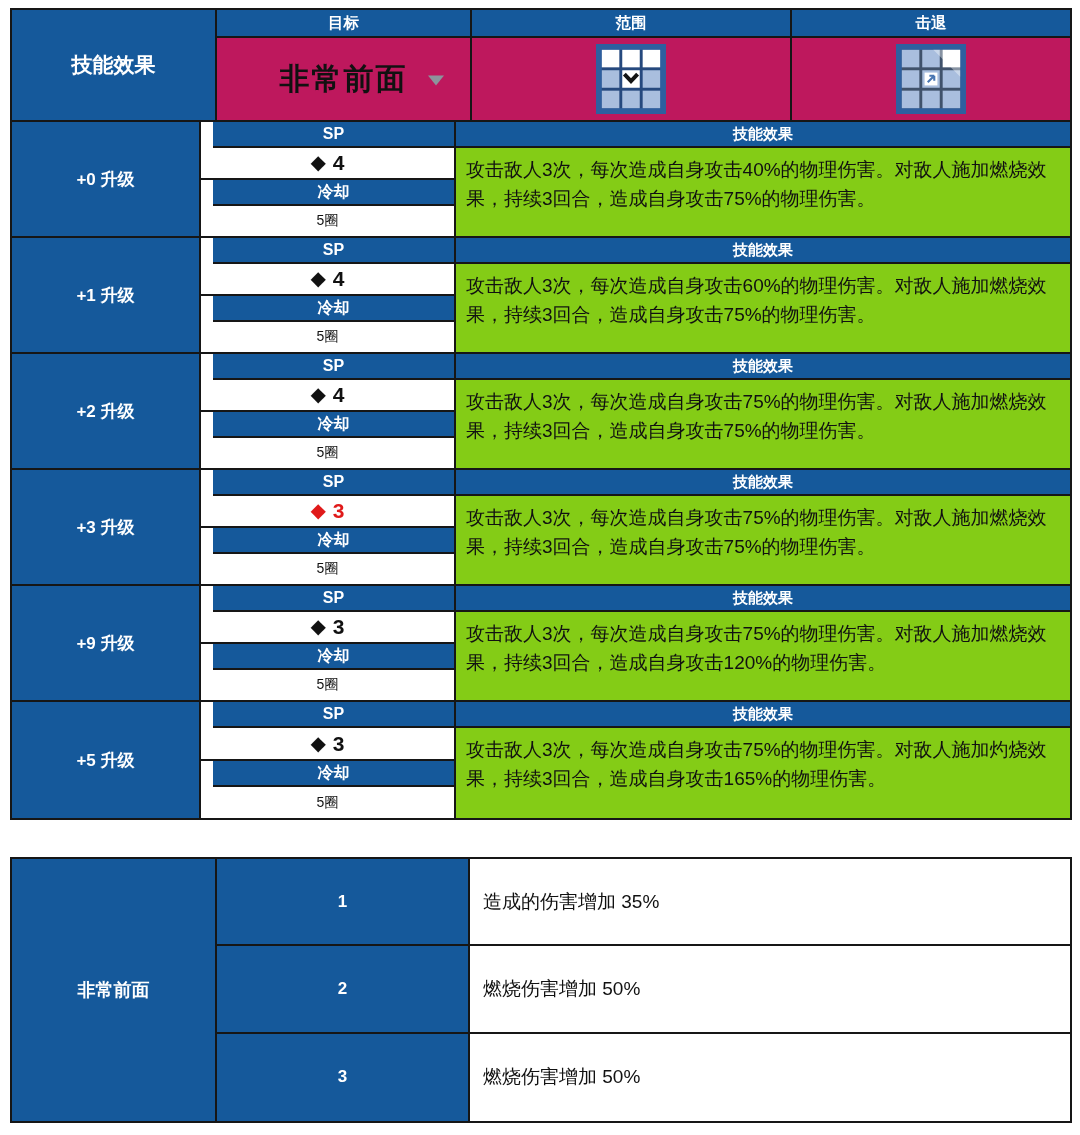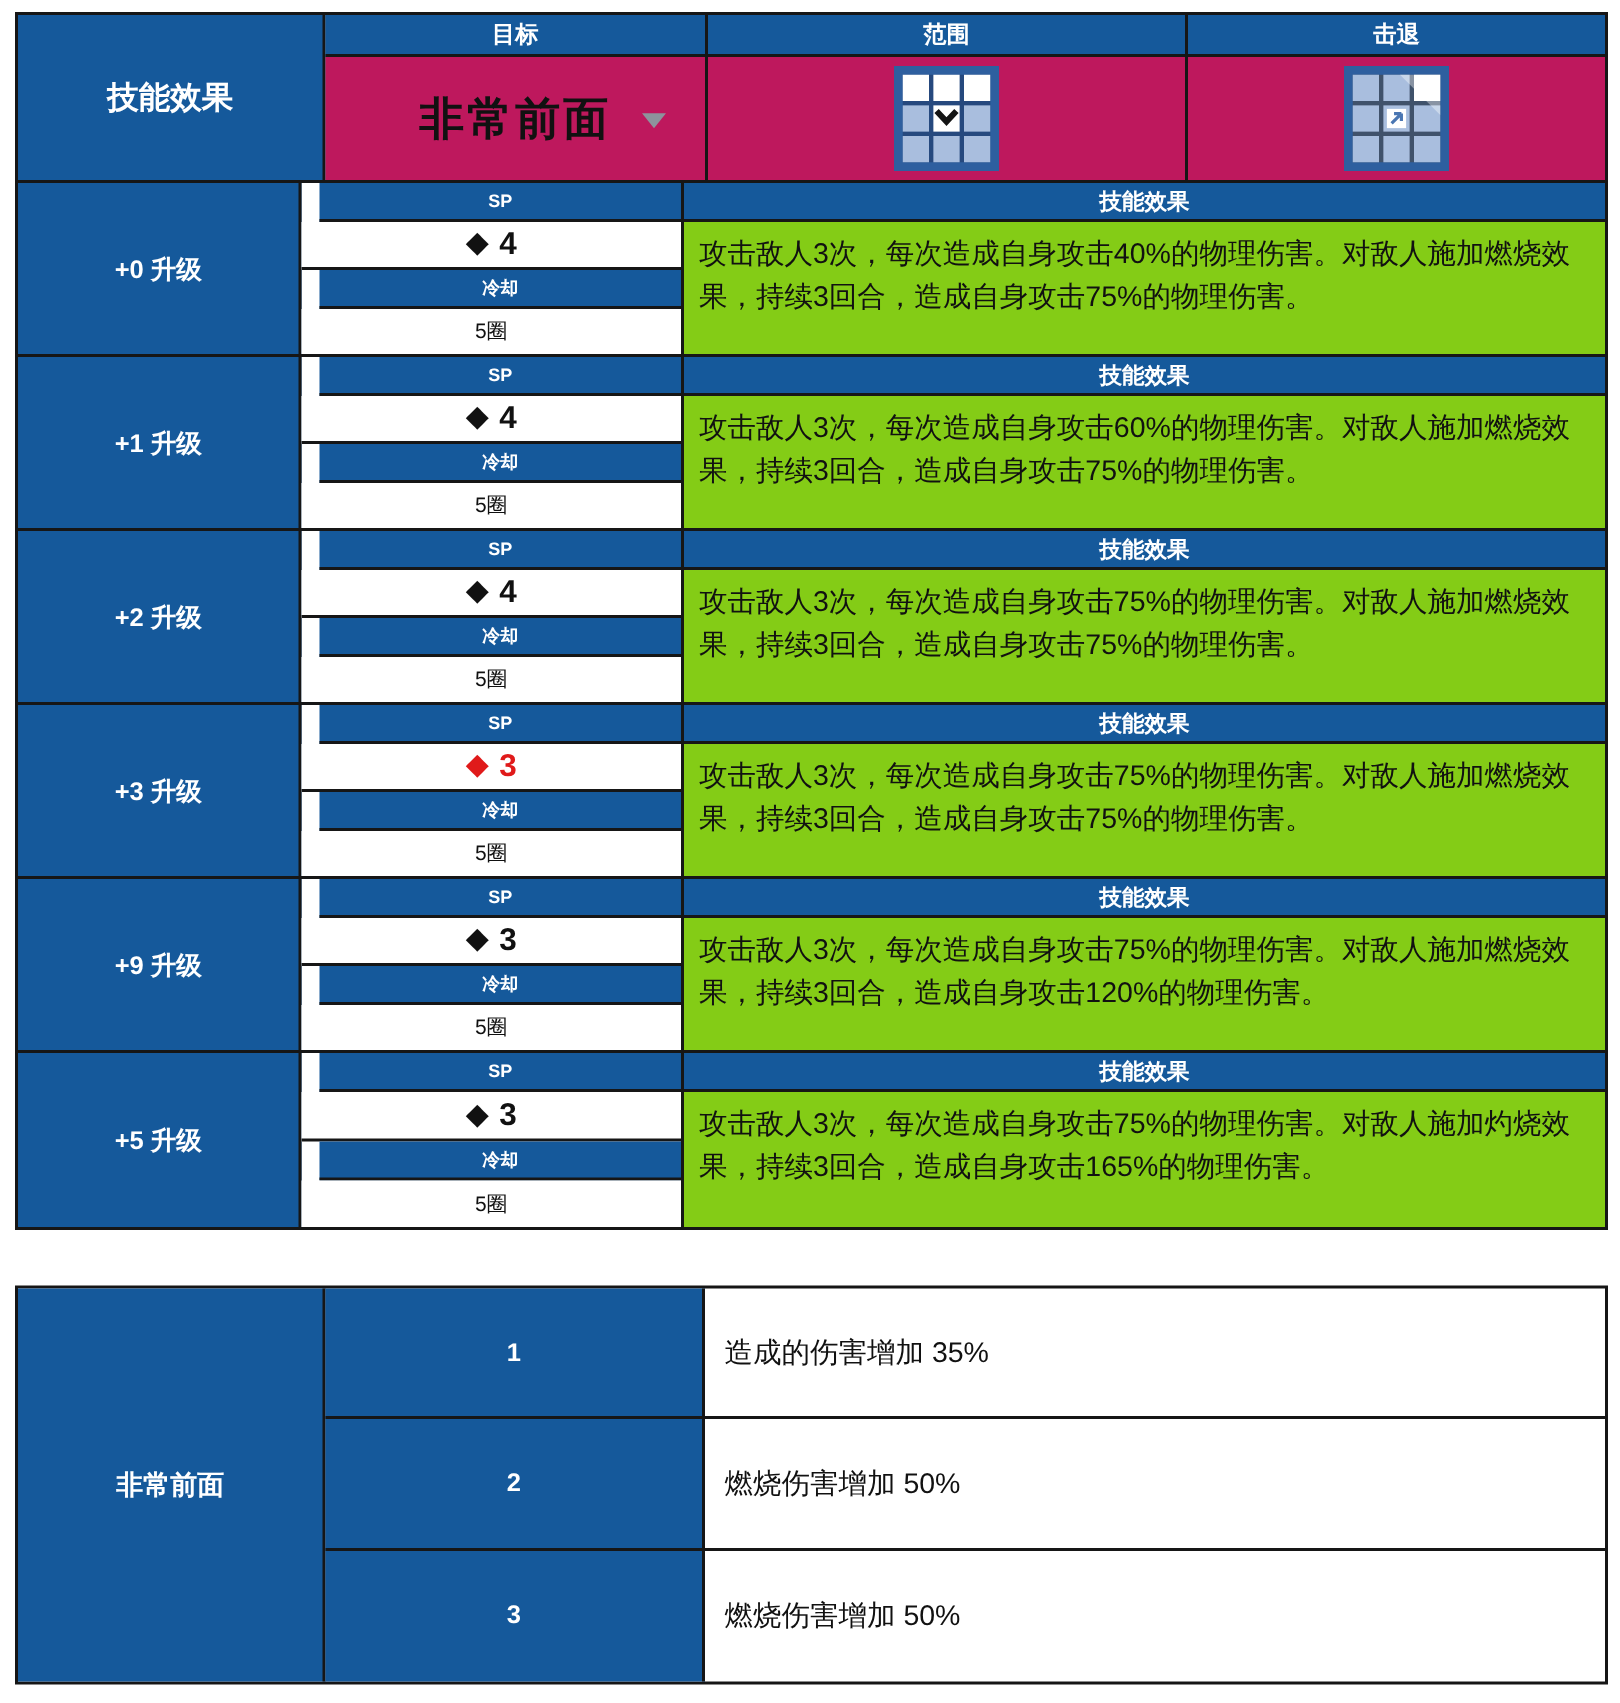--- a/index.html
+++ b/index.html
@@ -34,21 +34,21 @@
   .caret{
     position:absolute;right:26px;top:50%;transform:translateY(-35%);
     width:0;height:0;border-left:8px solid transparent;border-right:8px solid transparent;
     border-top:10px solid #8d939c;
   }
 
   .block{display:flex;height:116px;border-bottom:2px solid var(--border);}
   .block:last-child{border-bottom:none;}
   .level-cell{width:189px;border-right:2px solid var(--border);font-size:17px;font-weight:bold;}
   .mid{width:255px;border-right:2px solid var(--border);display:flex;flex-direction:column;}
-  .mini-hdr{height:26px;border-bottom:2px solid var(--border);font-size:12px;font-weight:bold;flex:0 0 auto;margin-left:12px;}
+  .mini-hdr{height:26px;border-bottom:2px solid var(--border);font-size:16px;font-weight:bold;flex:0 0 auto;margin-left:12px;}
   .val{flex:1;background:#fff;}
   .val-sp{border-bottom:2px solid var(--border);gap:7px;font-size:21px;font-weight:600;}
   .diamond{font-size:20px;line-height:1;transform:translateY(-1px);}
   .sp-red{color:var(--sp-red);}
   .val-cd{font-size:14px;}
   .right{flex:1;display:flex;flex-direction:column;}
   .effect-hdr{height:26px;border-bottom:2px solid var(--border);font-size:15px;font-weight:bold;flex:0 0 auto;}
   .effect-text{
     flex:1;background:#84cc16;padding:8px 12px 0 10px;
     font-size:19px;line-height:1.5;text-align:left;

